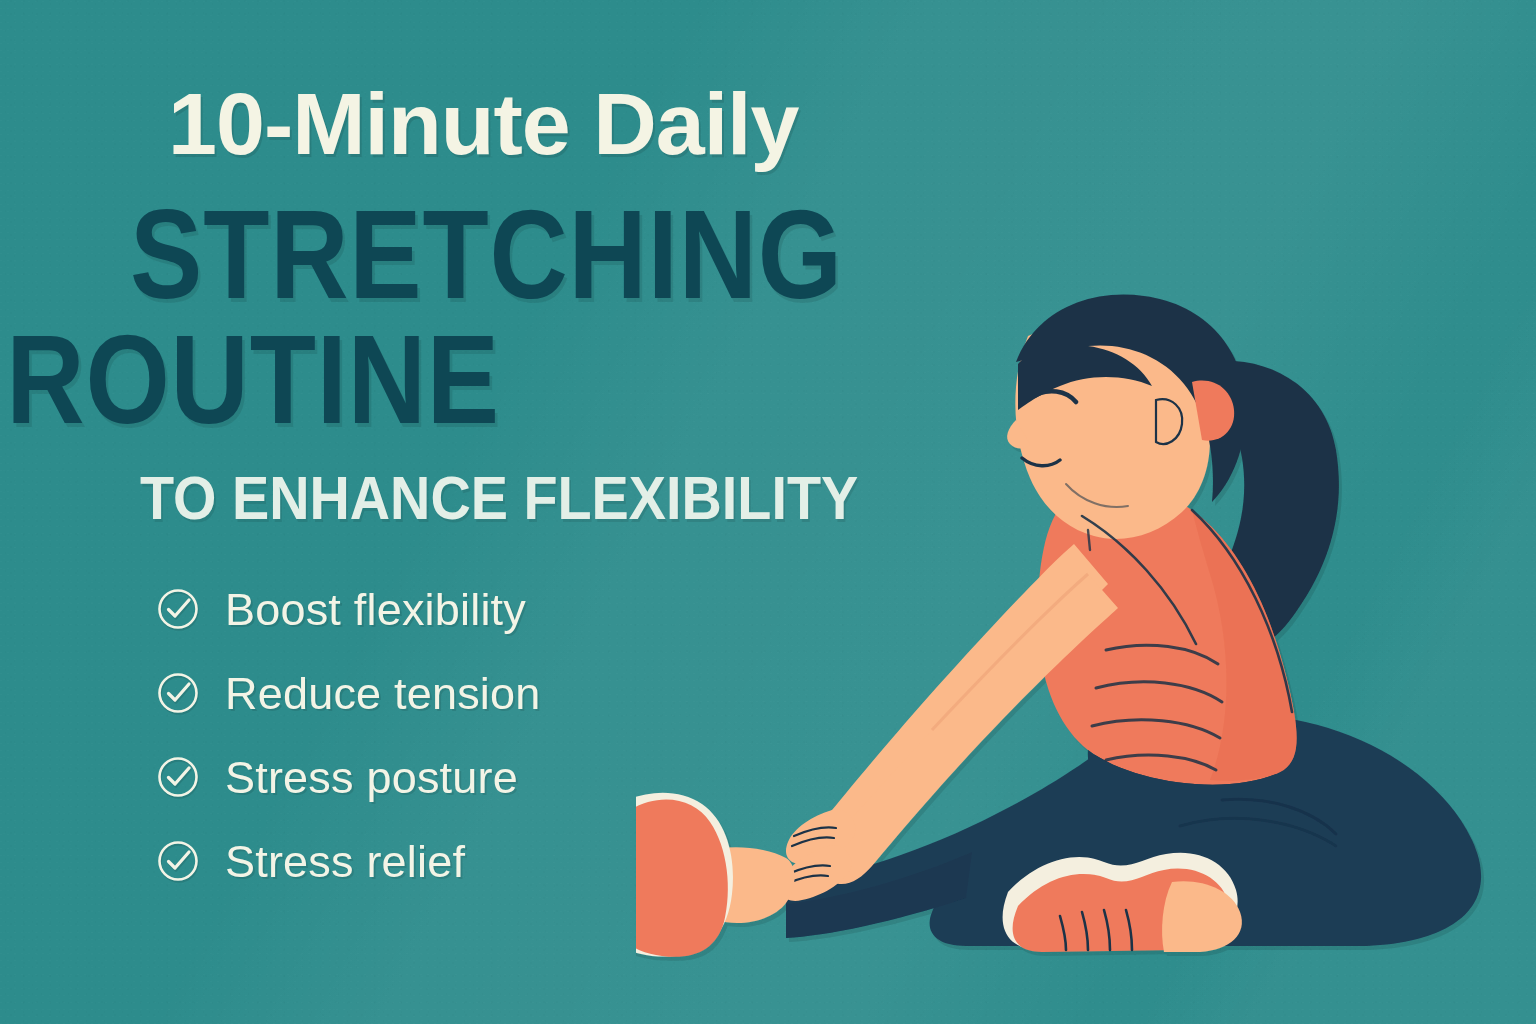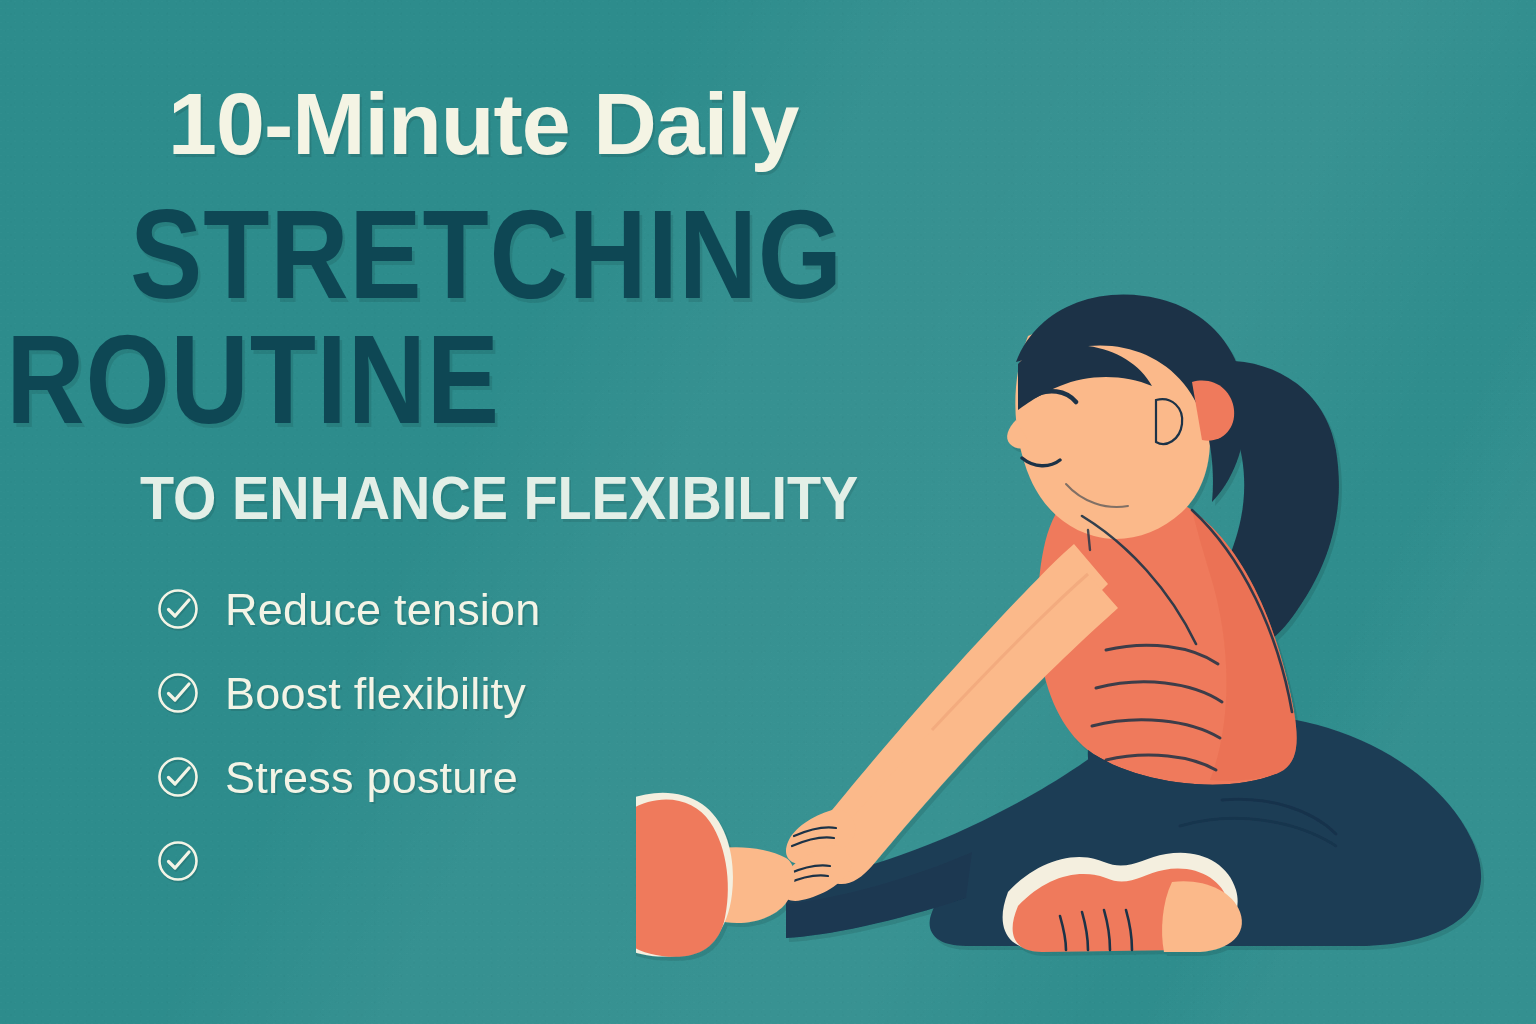--- a/index.html
+++ b/index.html
@@ -362,42 +362,43 @@
 
     <div class="subtitle">TO ENHANCE FLEXIBILITY</div>
 
     <div class="bullets">
 
       <div class="bullet">
         <svg class="check-icon" viewBox="0 0 46 46">
           <circle cx="23" cy="23" r="18.5" fill="none" stroke="#f3f4e6" stroke-width="2.6"></circle>
           <path d="M13.5 23.5 L20 30 L34 14" fill="none" stroke="#f3f4e6" stroke-width="3.2" stroke-linecap="round" stroke-linejoin="round"></path>
         </svg>
-        <span class="bullet-label">Reduce tension</span>
+        <span class="bullet-label">Boost flexibility</span>
       </div>
 
       <div class="bullet">
         <svg class="check-icon" viewBox="0 0 46 46">
           <circle cx="23" cy="23" r="18.5" fill="none" stroke="#f3f4e6" stroke-width="2.6"></circle>
           <path d="M13.5 23.5 L20 30 L34 14" fill="none" stroke="#f3f4e6" stroke-width="3.2" stroke-linecap="round" stroke-linejoin="round"></path>
         </svg>
-        <span class="bullet-label">Boost flexibility</span>
+        <span class="bullet-label">Reduce tension</span>
       </div>
 
       <div class="bullet">
         <svg class="check-icon" viewBox="0 0 46 46">
           <circle cx="23" cy="23" r="18.5" fill="none" stroke="#f3f4e6" stroke-width="2.6"></circle>
           <path d="M13.5 23.5 L20 30 L34 14" fill="none" stroke="#f3f4e6" stroke-width="3.2" stroke-linecap="round" stroke-linejoin="round"></path>
         </svg>
         <span class="bullet-label">Stress posture</span>
       </div>
 
       <div class="bullet">
         <svg class="check-icon" viewBox="0 0 46 46">
           <circle cx="23" cy="23" r="18.5" fill="none" stroke="#f3f4e6" stroke-width="2.6"></circle>
           <path d="M13.5 23.5 L20 30 L34 14" fill="none" stroke="#f3f4e6" stroke-width="3.2" stroke-linecap="round" stroke-linejoin="round"></path>
         </svg>
+        <span class="bullet-label">Stress relief</span>
       </div>
 
     </div>
   </div>
 
 </div>
 
 </body></html>

